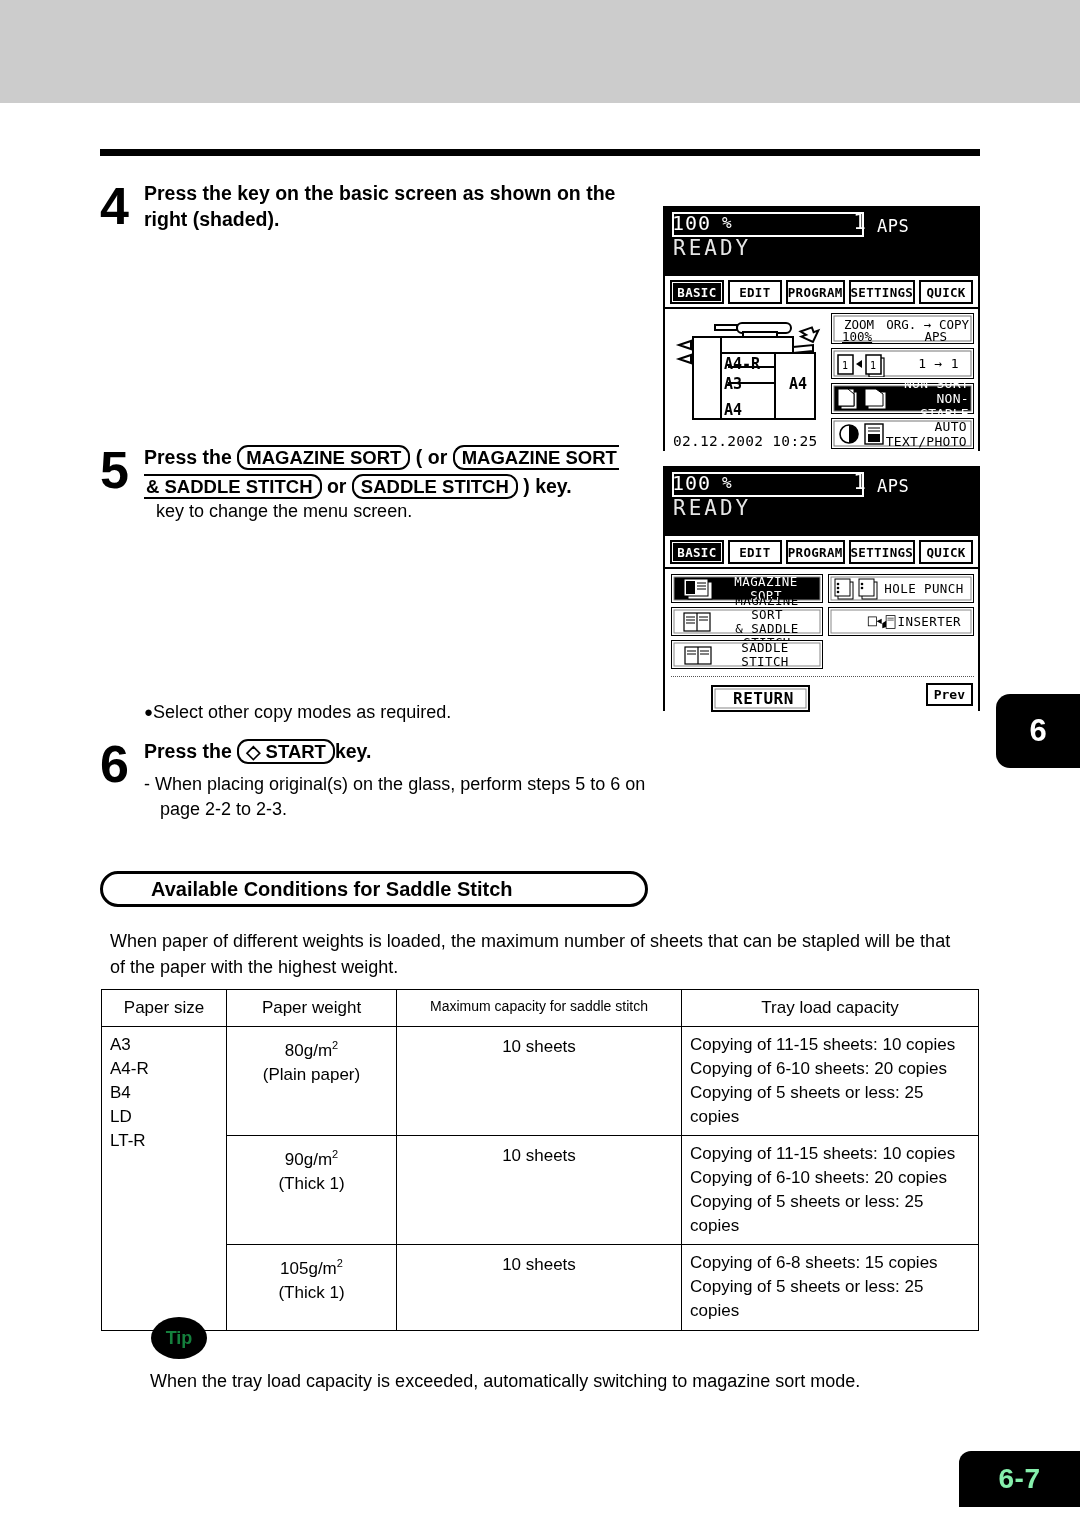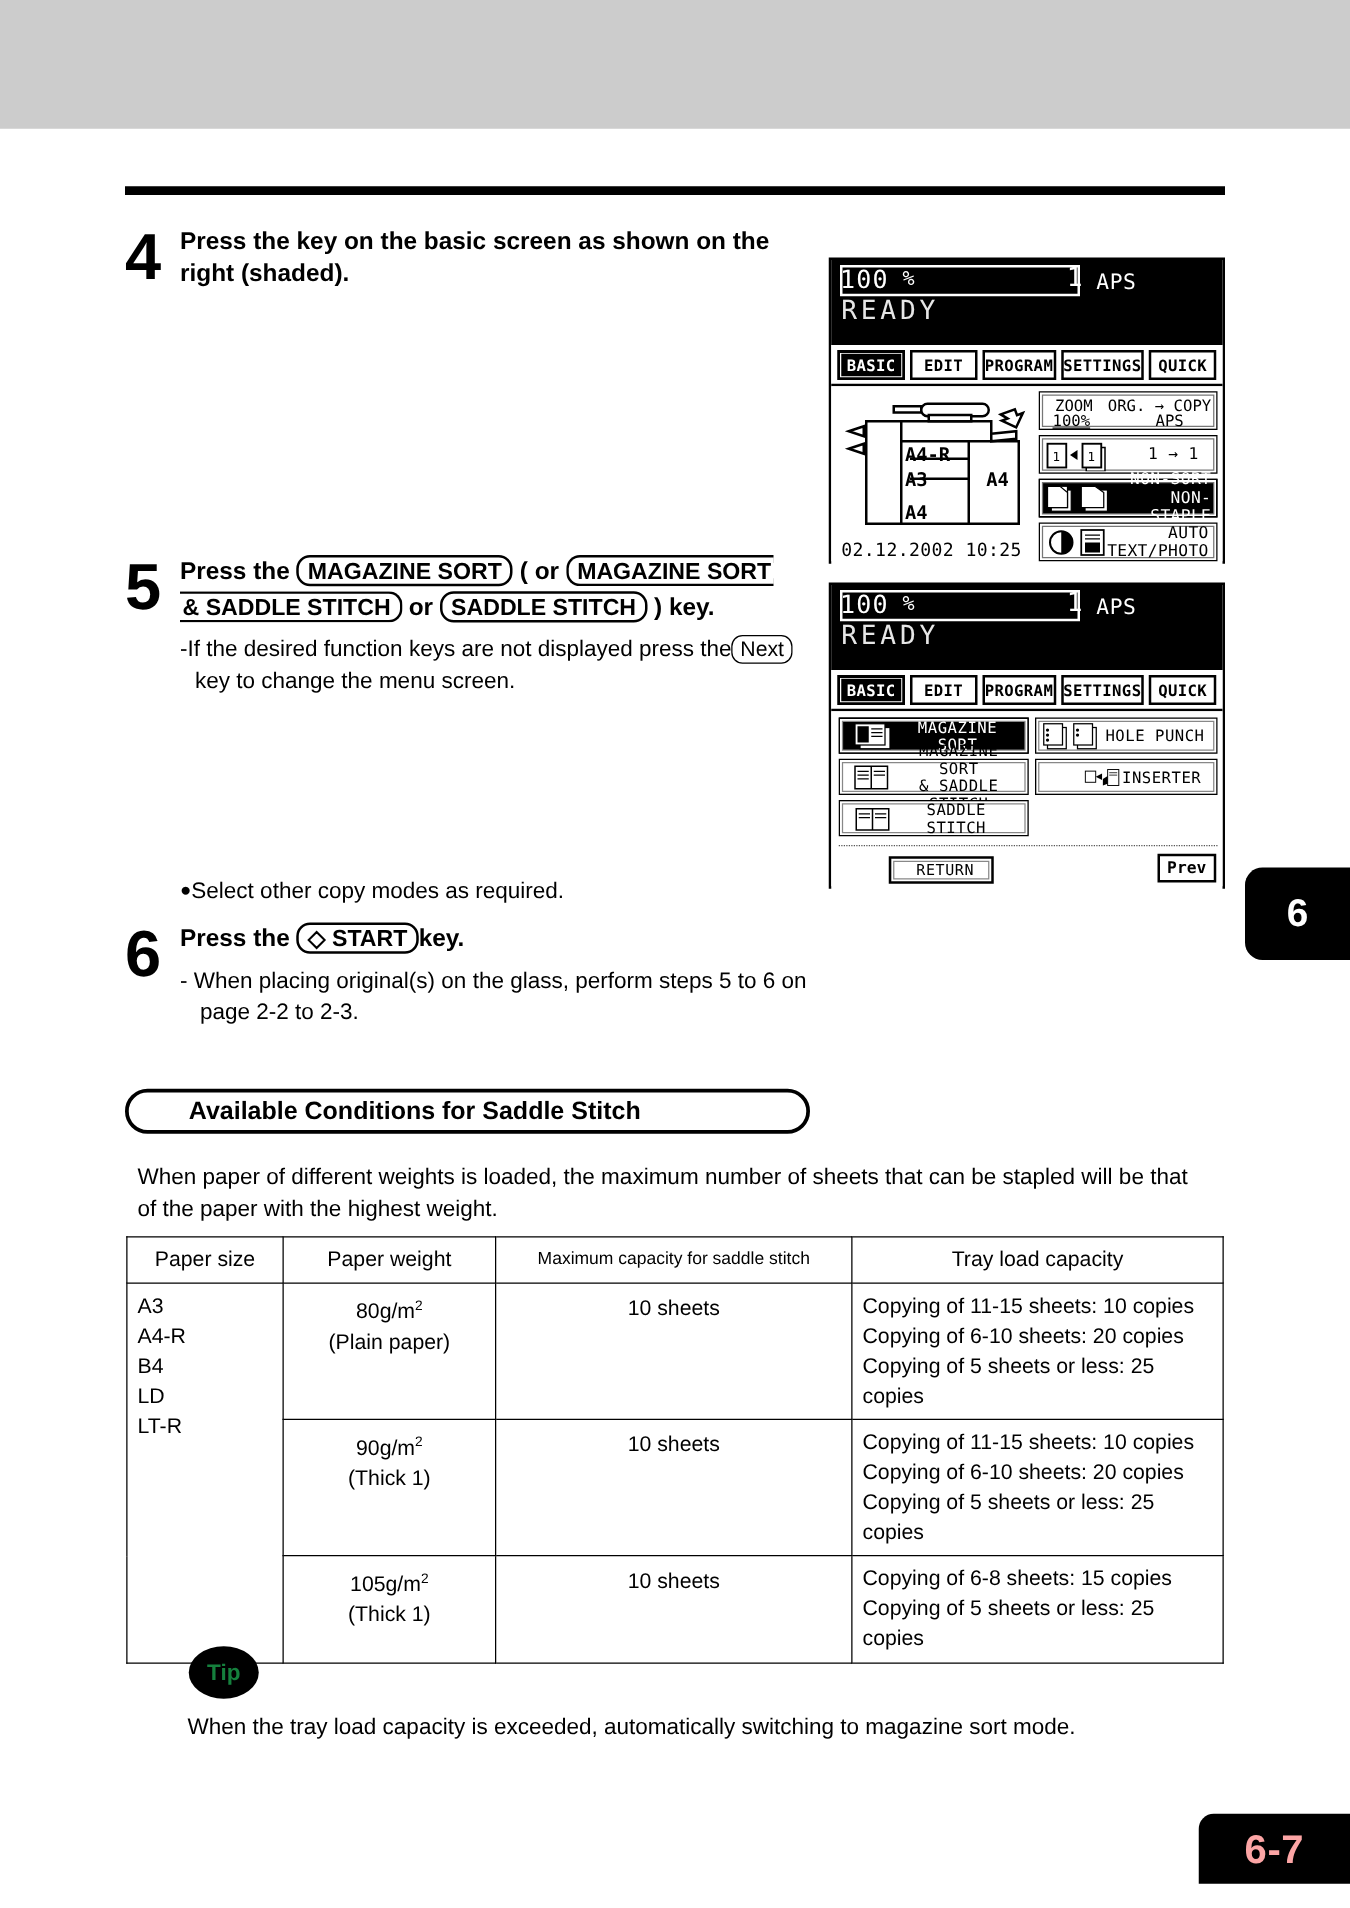--- a/index.html
+++ b/index.html
@@ -24,21 +24,21 @@
   }
   .chapter-tab{
     position:absolute; right:0; top:694px; width:84px; height:74px;
     background:#000000; border-radius:14px 0 0 14px;
     color:#ffffff; font-weight:bold; font-size:31px;
     display:flex; align-items:center; justify-content:center;
   }
   .page-num-tab{
     position:absolute; right:0; bottom:19px; width:121px; height:56px;
     background:#000000; border-radius:12px 0 0 0;
-    color:#fca5a5; font-weight:bold; font-size:32px;
+    color:#86efac; font-weight:bold; font-size:28px;
     display:flex; align-items:center; justify-content:center;
     letter-spacing:0.5px;
   }
 
   
   .step{ position:absolute; }
   .step-num{
     position:absolute; left:0; top:0;
     font-size:52px; font-weight:bold; line-height:52px;
     font-family:"Liberation Sans", sans-serif;
@@ -138,21 +138,21 @@
     position:absolute; border:1.5px solid #000; background:#fff;
     box-shadow: inset 0 0 0 1.5px #fff, inset 0 0 0 2.5px #888;
     display:flex; align-items:center;
   }
   .mbtn.inv{ background:#000; color:#fff; }
   .mbtn-label{ font-size:12.5px; line-height:14px; letter-spacing:0.4px;}
   .menu-divider{
     position:absolute; border-top:1.5px dotted #555;
   }
   .return-btn{
-    position:absolute; border:2px solid #000; font-size:12px; font-weight:normal;
+    position:absolute; border:2px solid #000; font-size:16px; font-weight:bold;
     padding:2px 14px 2px 20px; letter-spacing:0.5px; background:#fff;
     box-shadow: inset 0 0 0 1.5px #fff, inset 0 0 0 2.5px #888;
   }
   .prev-btn{
     position:absolute; border:2px solid #000; font-size:13px; font-weight:bold;
     padding:2px 6px; background:#fff;
   }
 
   
   .section-pill{
@@ -312,23 +312,20 @@
       <span class="keycap">MAGAZINE SORT</span>
       <span>( or</span>
       <span class="keycap open-r">MAGAZINE SORT</span>
     </div>
     <div class="step-head" style="white-space:nowrap; margin-top:3px;">
       <span class="keycap open-l">&amp; SADDLE STITCH</span>
       <span>or</span>
       <span class="keycap">SADDLE STITCH</span>
       <span>) key.</span>
     </div>
-    <div class="step-sub" style="margin-top:8px; white-space:nowrap;">
-      <span>-If the desired function keys are not displayed press the</span><span class="keycap thin">Next</span>
-    </div>
     <div class="step-sub" style="margin-left:12px;">key to change the menu screen.</div>
   </div>
 </div>
 
 <div class="lcd" style="left:663px; top:438px; width:317px; height:245px;">
   <div class="lcd-header">
     <div class="lcd-ratio-bar"></div>
     <div class="lcd-ratio">100</div>
     <div class="lcd-pct">%</div>
     <div class="lcd-copies" style="right:112px;"><span>1</span></div>

